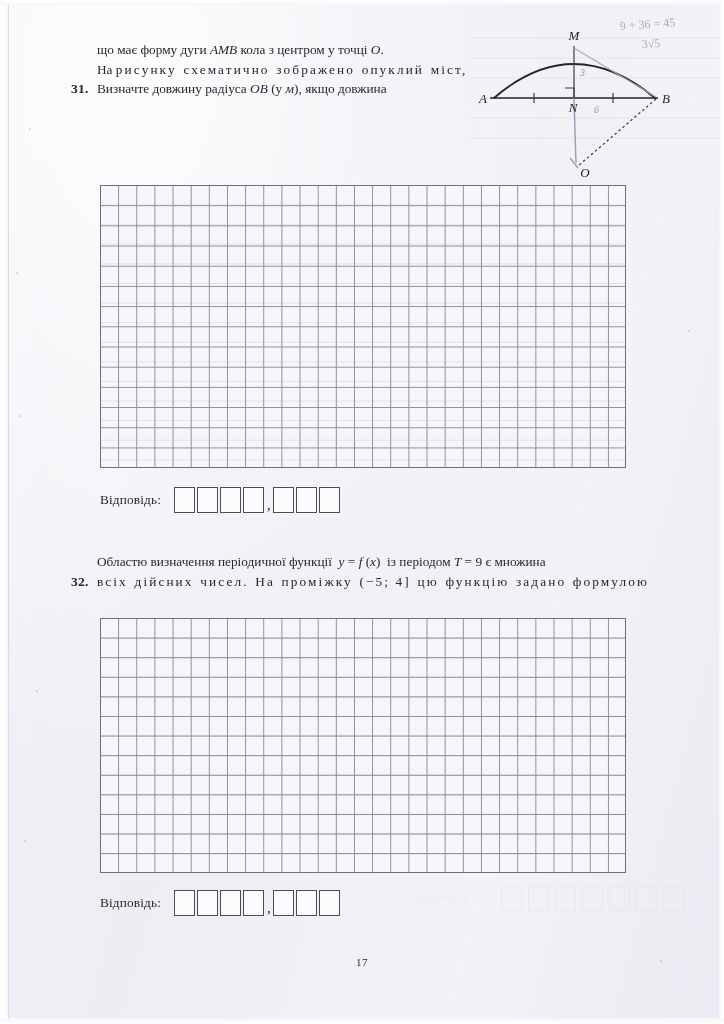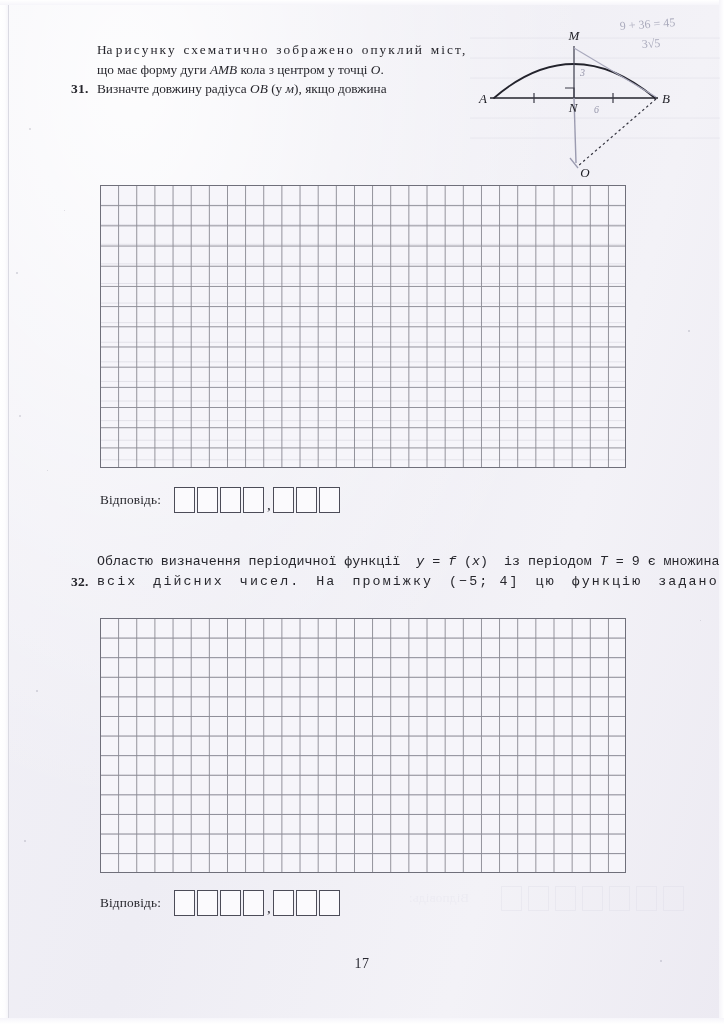--- a/index.html
+++ b/index.html
@@ -150,21 +150,21 @@
     line-height: 12px;
     position: relative;
     top: -2px;
   }
 
   
   #page-number {
     position: absolute;
     left: 0; right: 0;
     text-align: center;
-    font-size: 14px;
+    font-size: 11px;
     color: #272730;
     letter-spacing: 0.6px;
   }
 
   
   #figure { position: absolute; }
   #figure svg { display: block; }
   .fig-lbl {
     font-family: "Liberation Serif", "DejaVu Serif", serif;
     font-style: italic;
@@ -225,22 +225,22 @@
   <div class="speck" style="left:688px; top:330px; width:1.6px; height:1.6px;"></div>
   <div class="speck" style="left:700px; top:620px; width:1.4px; height:1.4px;"></div>
   <div class="speck" style="left:300px; top:443px; width:1.8px; height:1.8px;"></div>
   <div class="speck" style="left:104px; top:443px; width:1.6px; height:1.6px;"></div>
   <div class="speck" style="left:660px; top:960px; width:1.5px; height:1.5px;"></div>
   <div class="speck" style="left:24px;  top:840px; width:1.5px; height:1.5px;"></div>
 
   <div class="question" style="left:71px; top:40px; width:420px;align-items:flex-end;">
     <div class="q-num">31.</div>
     <div class="q-body">
+      <span class="ln">що має форму дуги <i class="m">AMB</i> кола з центром у точці <i class="m">O</i>.</span>
       <span class="ln">На&nbsp;<span class="sp2">рисунку</span>&nbsp; <span class="sp2">схематично</span>&nbsp; <span class="sp2">зображено</span>&nbsp; <span class="sp2">опуклий</span>&nbsp; <span class="sp2">міст,</span></span>
-      <span class="ln">що має форму дуги <i class="m">AMB</i> кола з центром у точці <i class="m">O</i>.</span>
       <span class="ln">Визначте довжину радіуса <i class="m">OB</i> (у <i class="m">м</i>), якщо довжина</span>
     </div>
   </div>
 
   <div id="figure" style="left:470px; top:8px; width:250px; height:180px;">
     <svg width="250" height="180" viewBox="0 0 250 180">
 
       <g opacity="0.12">
         <line x1="0" y1="30" x2="250" y2="30" stroke="#9a9ab0" stroke-width="1"></line>
         <line x1="0" y1="50" x2="250" y2="50" stroke="#9a9ab0" stroke-width="1"></line>
@@ -298,21 +298,21 @@
       <span class="ans-cell"></span>
       <span class="ans-comma">,</span>
       <span class="ans-cell"></span>
       <span class="ans-cell"></span>
       <span class="ans-cell"></span>
     </span>
   </div>
 
   <div class="question" style="left:71px; top:552px; width:580px;align-items:flex-end;">
     <div class="q-num">32.</div>
-    <div class="q-body" style="width:554px;font-family:Liberation Mono, monospace;">
+    <div class="q-body" style="width:554px;">
       <span class="ln">Областю визначення періодичної функції&nbsp; <i class="m">y</i> = <i class="m">f</i> (<i class="m">x</i>)&nbsp; із періодом <i class="m">T</i> = 9 є множина</span>
       <span class="ln"><span class="sp2">всіх</span>&nbsp; <span class="sp2">дійсних</span>&nbsp; <span class="sp2">чисел.</span>&nbsp; <span class="sp2">На</span>&nbsp; <span class="sp2">проміжку</span>&nbsp; <span class="sp2">(−5;&nbsp;4]</span>&nbsp; <span class="sp2">цю</span>&nbsp; <span class="sp2">функцію</span>&nbsp; <span class="sp2">задано</span>&nbsp; <span class="sp2">формулою</span></span>
     </div>
   </div>
 
   <div class="gridbox" style="left:100px; top:618px; width:526px; height:255px;">
     <div class="glines" style="background-size: 18.15px 100%, 100% 19.6px;"></div>
     <div class="bands"></div>
     <div class="gborder"></div>
   </div>

